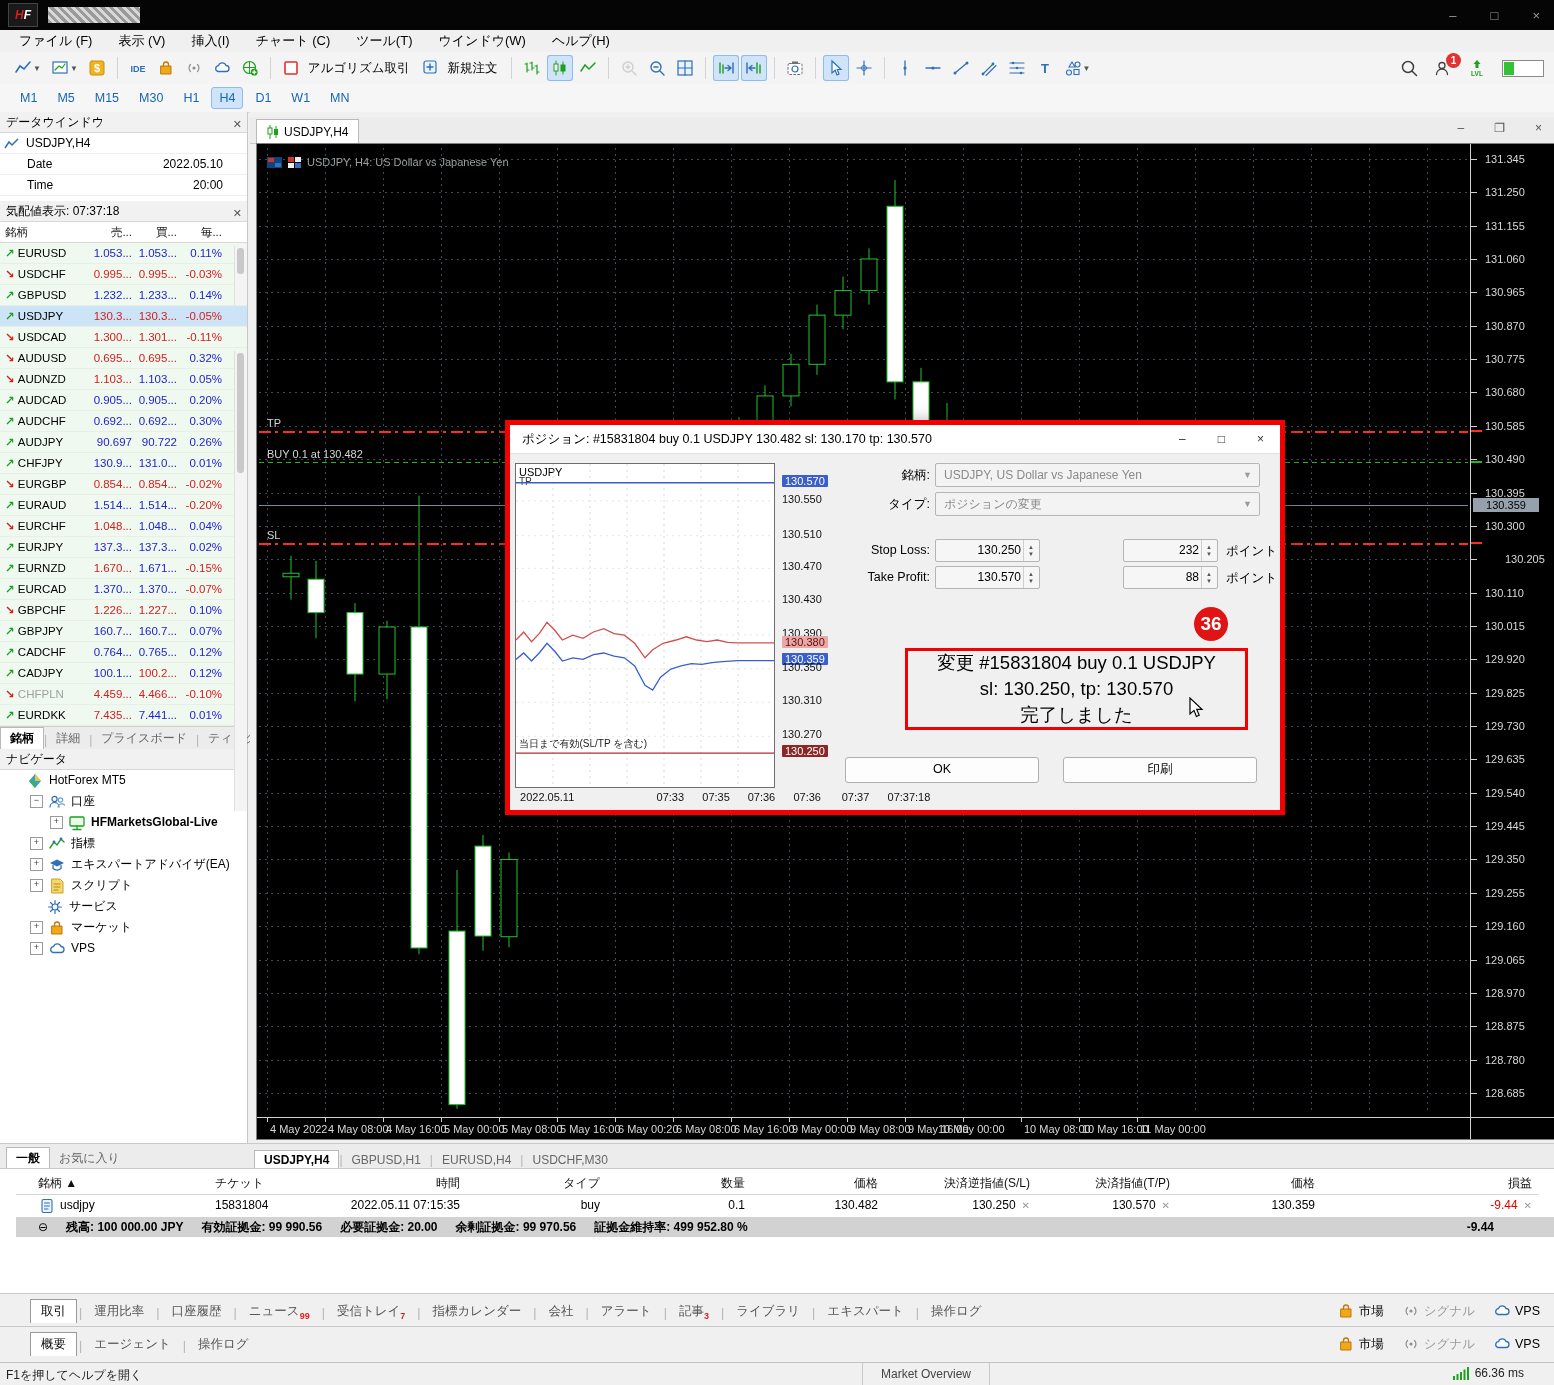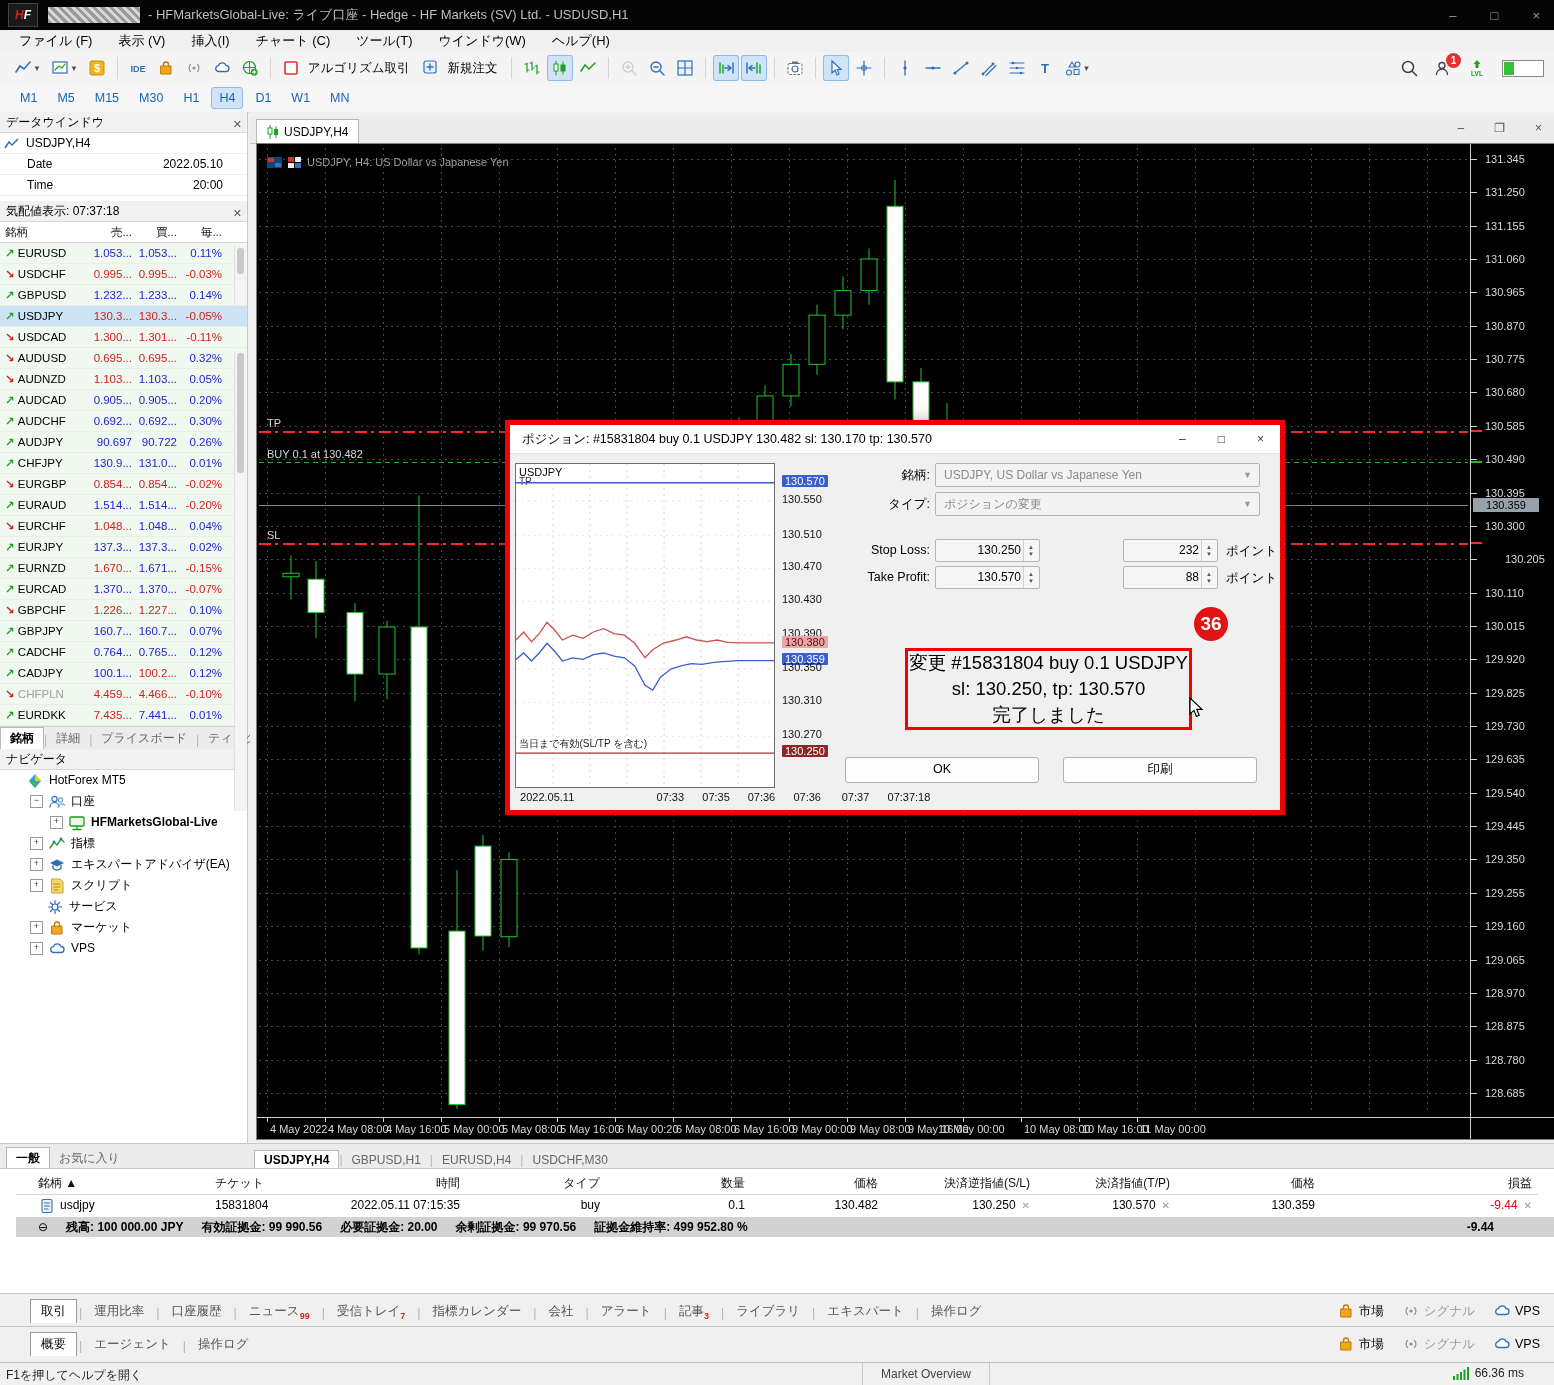--- a/index.html
+++ b/index.html
@@ -135,37 +135,36 @@
   #mc-xlabels{position:absolute;left:5px;top:366px;width:420px;height:14px;}
   .mc-xl{position:absolute;font-size:11px;color:#111;white-space:nowrap;}
   .fieldlab{position:absolute;font-size:12.5px;text-align:right;}
   .combo{position:absolute;height:24px;background:#f3f3f3;border:1px solid #b5b5b5;border-radius:2px;color:#8a8a8a;
          line-height:22px;padding-left:8px;box-sizing:border-box;font-size:12px;}
   .combo .arr{position:absolute;right:7px;color:#9a9a9a;font-size:9px;}
   .spin{position:absolute;height:23px;background:#f6f6f6;border:1px solid #b5b5b5;border-radius:2px;box-sizing:border-box;font-size:12px;}
   .spin .v{position:absolute;right:18px;top:3px;}
   .spin .ud{position:absolute;right:1px;top:0;width:14px;height:21px;border-left:1px solid #cfcfcf;font-size:6px;color:#555;
             display:flex;flex-direction:column;align-items:center;justify-content:center;line-height:7px;}
-  #msgbox{position:absolute;left:395px;top:223px;width:287px;height:82px;border:3px solid #f50000;box-sizing:border-box;
+  #msgbox{position:absolute;left:395px;top:223px;width:343px;height:82px;border:3px solid #f50000;box-sizing:border-box;
           display:flex;flex-direction:column;align-items:center;justify-content:center;font-size:18.5px;line-height:26px;}
   #badge36{position:absolute;left:684px;top:182px;width:34px;height:34px;border-radius:50%;background:#e01414;color:#fff;
            font-size:19px;font-weight:bold;display:flex;align-items:center;justify-content:center;}
   .dlgbtn{position:absolute;top:332px;width:192px;height:24px;background:#fdfdfd;border:1px solid #b0b0b0;border-radius:3px;
           text-align:center;line-height:22px;font-size:12.5px;}
   svg{display:block;}
 </style>
 </head>
 <body>
 
 <div id="app">
 
   <div id="titlebar" class="abs">
     <div id="logo"><b>H</b>F</div>
     <div id="redact"></div>
-    <div id="wtitle">- HFMarketsGlobal-Live: ライブ口座 - Hedge - HF Markets (SV) Ltd. - USDUSD,H1</div>
     <div id="wcontrols">
         <span>–</span>
         <span>□</span>
         <span>×</span>
       </div>
   </div>
 
   <div id="menubar" class="abs">
       <div class="menu-item">ファイル (F)</div>
       <div class="menu-item">表示 (V)</div>

